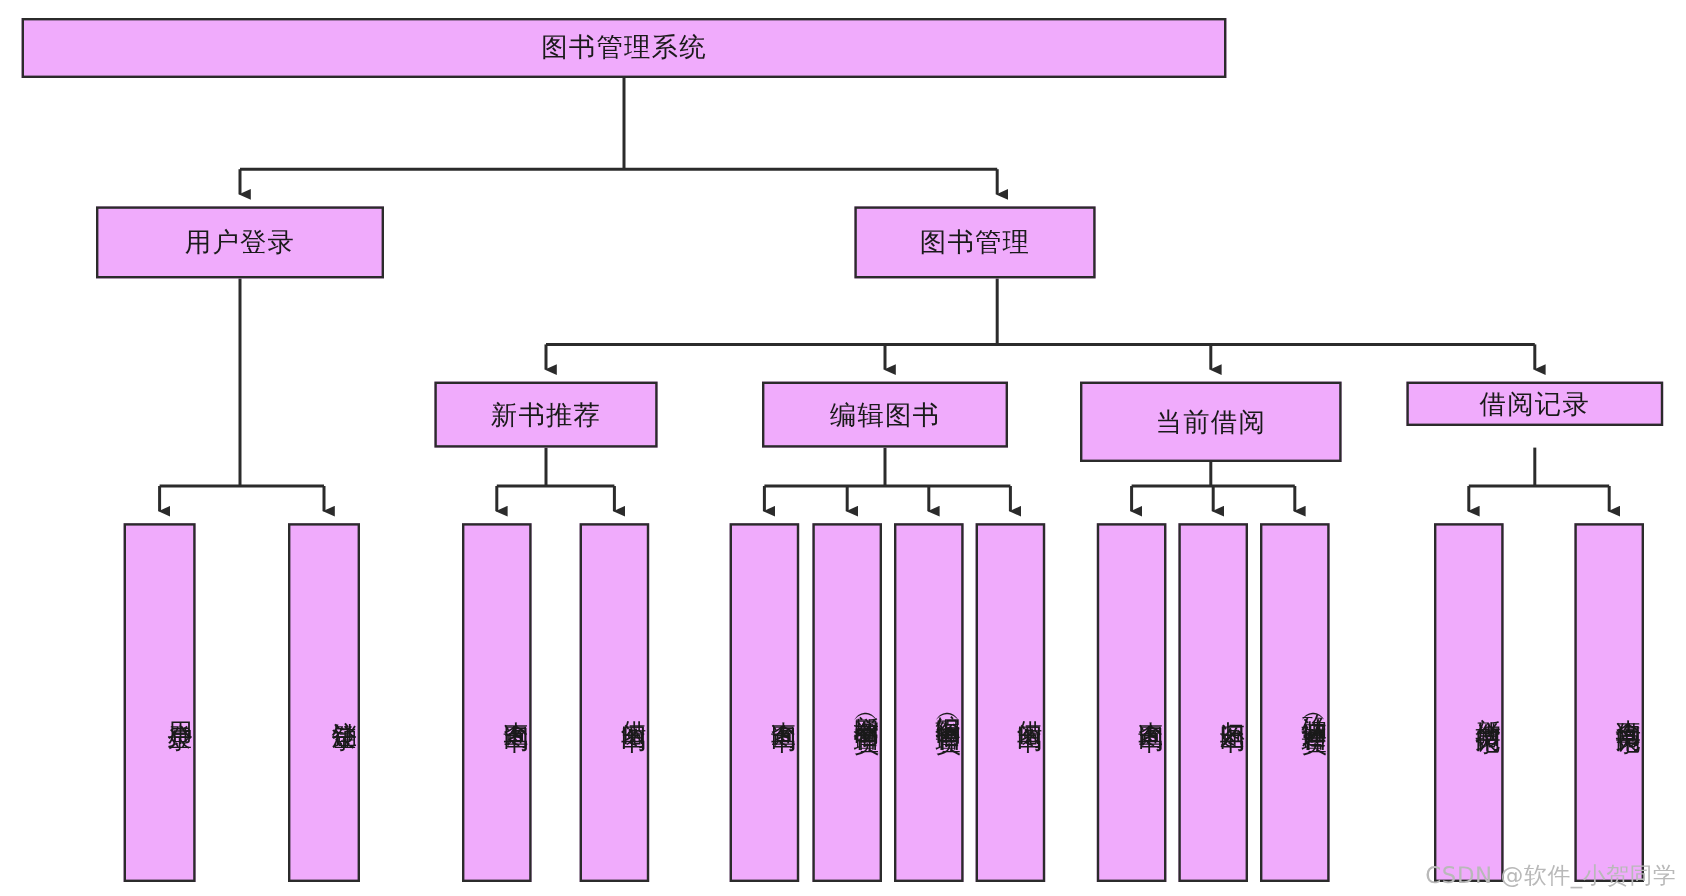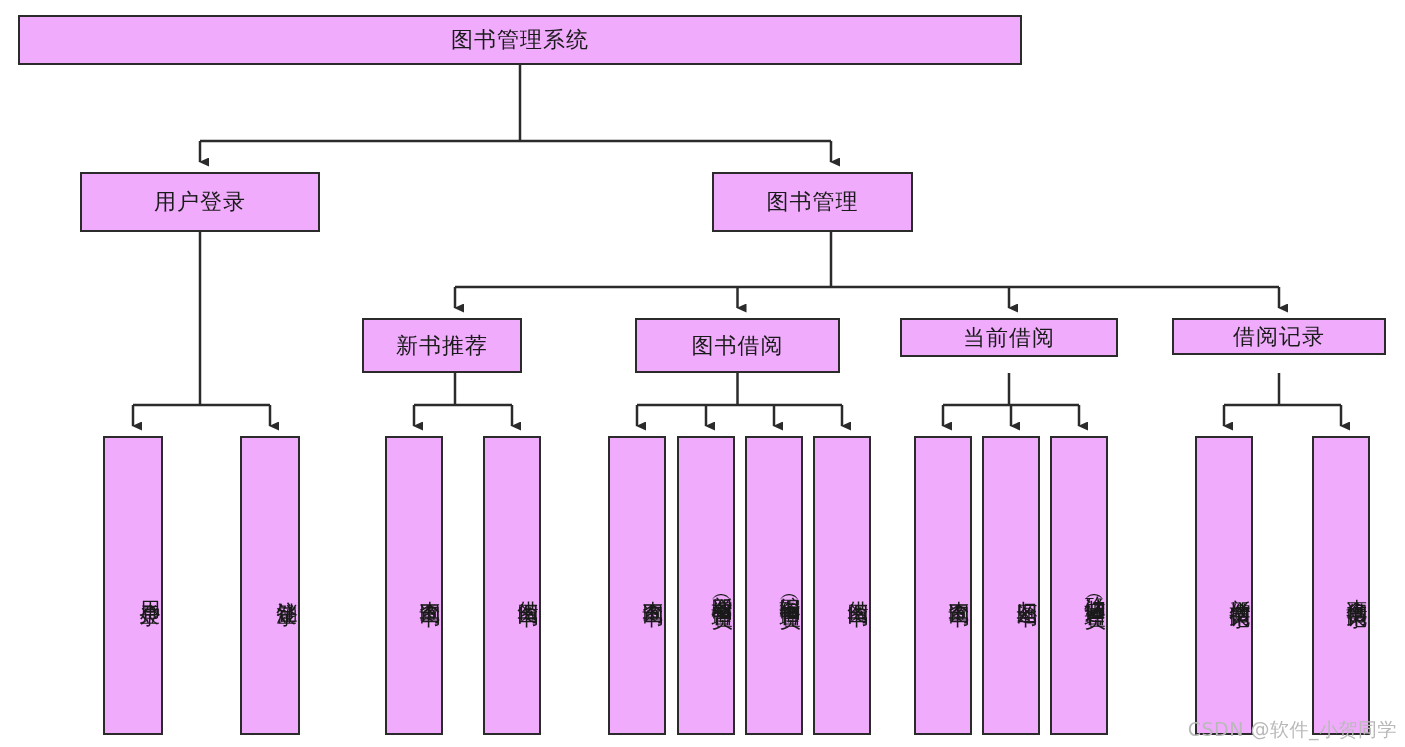--- a/index.html
+++ b/index.html
@@ -114,27 +114,27 @@
   <div id="node-layer">
       <div class="node horiz" style="left: 18px; top: 15px; width: 1004px; height: 50px;">
         <span class="node-label">图书管理系统</span>
       </div>
       <div class="node horiz" style="left: 80px; top: 172px; width: 240px; height: 60px;">
         <span class="node-label">用户登录</span>
       </div>
       <div class="node horiz" style="left: 712px; top: 172px; width: 201px; height: 60px;">
         <span class="node-label">图书管理</span>
       </div>
-      <div class="node horiz" style="left: 362px; top: 318px; width: 160px; height: 55px;">
+      <div class="node horiz" style="left: 362px; top: 318px; width: 186px; height: 55px;">
         <span class="node-label">新书推荐</span>
       </div>
       <div class="node horiz" style="left: 635px; top: 318px; width: 205px; height: 55px;">
-        <span class="node-label">图书借阅</span>
+        <span class="node-label">编辑图书</span>
       </div>
-      <div class="node horiz" style="left: 900px; top: 318px; width: 218px; height: 39px;">
+      <div class="node horiz" style="left: 900px; top: 318px; width: 218px; height: 67px;">
         <span class="node-label">当前借阅</span>
       </div>
       <div class="node horiz" style="left: 1172px; top: 318px; width: 214px; height: 37px;">
         <span class="node-label">借阅记录</span>
       </div>
       <div class="node vert" style="left: 103px; top: 436px; width: 60px; height: 299px;">
         <span class="node-label">用户登录</span>
       </div>
       <div class="node vert" style="left: 240px; top: 436px; width: 60px; height: 299px;">
         <span class="node-label">注销登录</span>

